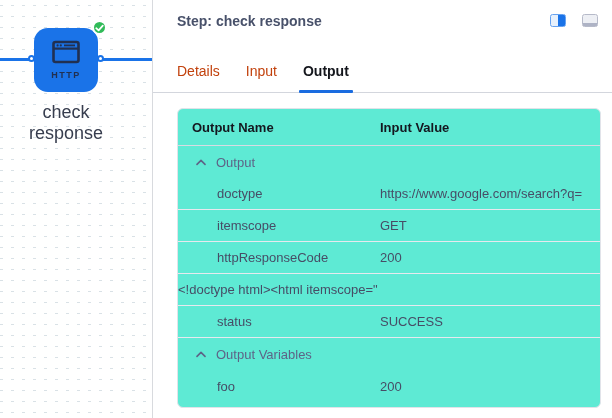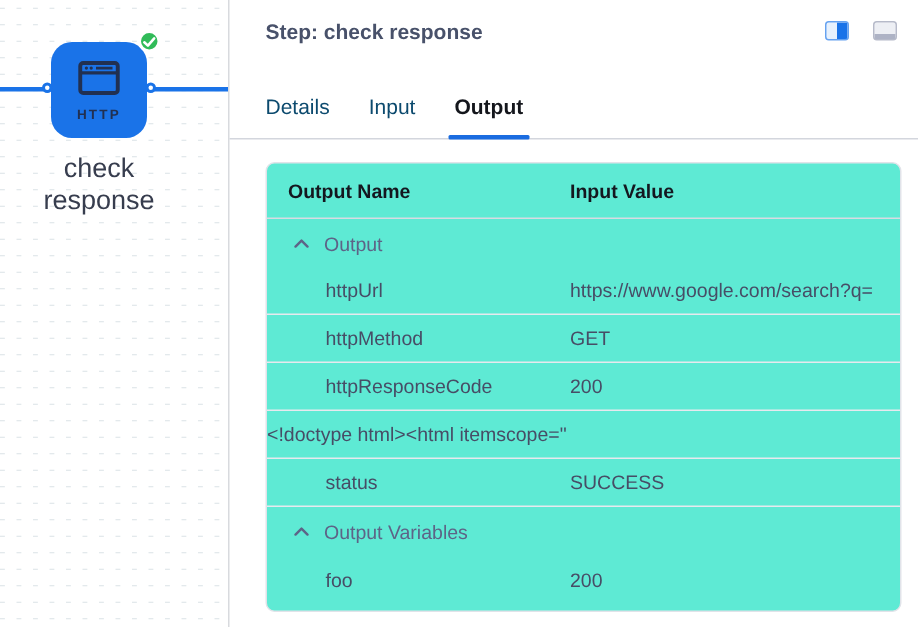--- a/index.html
+++ b/index.html
@@ -45,21 +45,21 @@
   .ic-bottom { border:1px solid #b6bac9;
     background:linear-gradient(180deg, #edeff4 0 8px, #aeb3c5 8px); }
   .ic-right { border:1px solid #b6bac9; background:#edeff4; position:relative; }
   .ic-right span { position:absolute; right:2px; top:2px; width:6px; height:7px;
     background:#a6abbf; border-radius:1px; }
   .ic-minus { width:13px; height:2px; background:#8f94a6; border-radius:1px;
     margin-left:10px; }
 
   .tabs { display:flex; gap:26px; padding-left:24px; margin-top:33px;
     border-bottom:1px solid #d3d6dd; }
-  .tab { padding-bottom:13px; font-size:14px; color:#0c4a6e; position:relative;
+  .tab { padding-bottom:13px; font-size:14px; color:#c2410c; position:relative;
     cursor:default; }
   .tab.active { font-weight:bold; color:#14161c; }
   .tab.active::after { content:""; position:absolute; left:-4px; right:-4px;
     bottom:-1px; height:3px; background:#1a6ce0; border-radius:1px; }
 
   
   .card { margin:15px 0 0 24px; width:424px; border:1px solid #e1e3e9;
     border-radius:6px; background:#5eead4; padding-bottom:5px; overflow:hidden; }
   .thead { display:flex; height:37px; align-items:center;
     border-bottom:1px solid #d8dbe2; font-size:13px; font-weight:bold;
@@ -134,26 +134,26 @@
       <div class="row row-group">
         <span class="chev">
           <svg width="10" height="7" viewBox="0 0 10 7">
               <path d="M1 5.4 L5 1.4 L9 5.4" stroke="#5d6487" stroke-width="1.6" fill="none" stroke-linecap="round" stroke-linejoin="round"></path>
             </svg>
         </span>
         <span class="g-label">Output</span>
       </div>
 
       <div class="row bb">
-        <span class="cell-name">httpUrl</span>
+        <span class="cell-name">doctype</span>
         <span class="cell-value">https://www.google.com/search?q=</span>
       </div>
 
       <div class="row bb">
-        <span class="cell-name">httpMethod</span>
+        <span class="cell-name">itemscope</span>
         <span class="cell-value">GET</span>
       </div>
 
       <div class="row bb">
         <span class="cell-name">httpResponseCode</span>
         <span class="cell-value">200</span>
       </div>
 
       <div class="row bb">
         <span class="cell-value">&lt;!doctype html&gt;&lt;html itemscope="</span>

